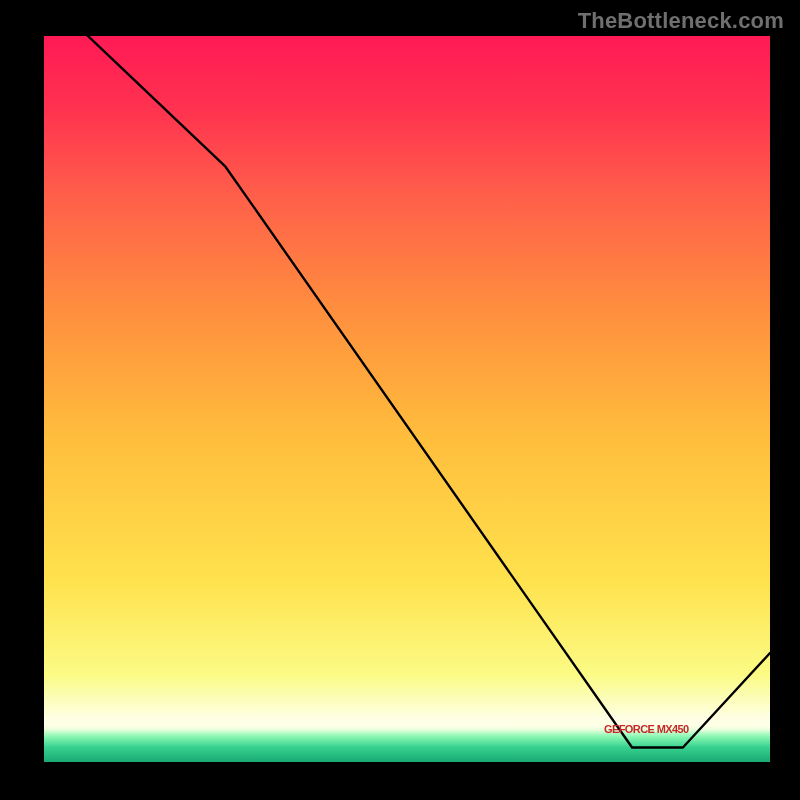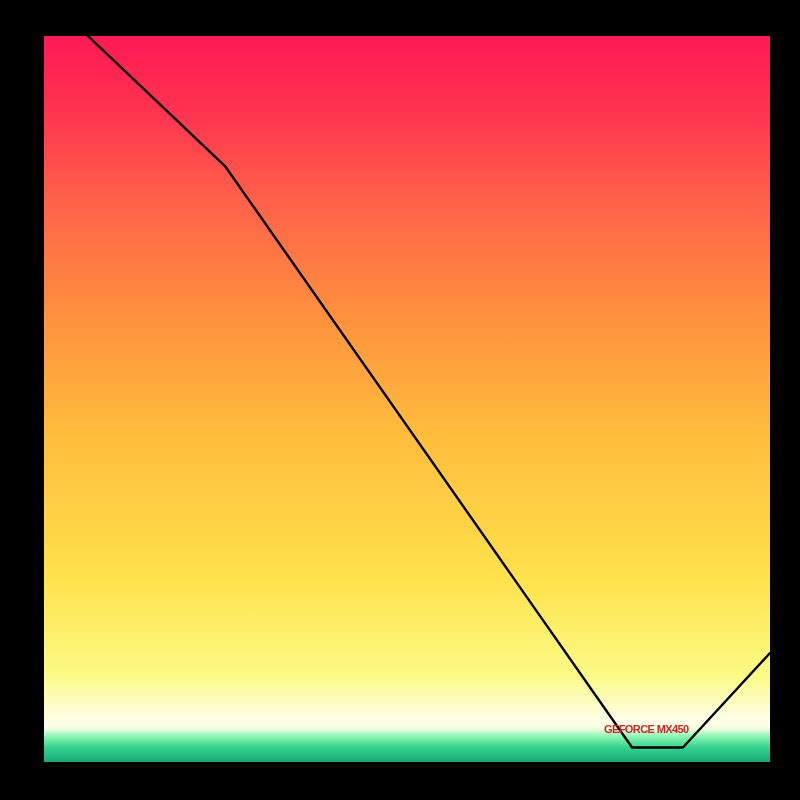--- a/index.html
+++ b/index.html
@@ -74,20 +74,21 @@
     letter-spacing: -0.6px;
     z-index: 6;
     white-space: nowrap;
     font-family: Arial, sans-serif;
   }
 </style>
 </head>
 <body>
 
 <div class="frame">
+  <div class="watermark">TheBottleneck.com</div>
 
   <div class="plot">
     <svg class="curve" viewBox="0 0 726 726" preserveAspectRatio="none">
       <path class="line" d="M36.3,-7.3L181.5,130.7L588.1,711.5L638.9,711.5L726.0,617.1"></path>
     </svg>
     <div class="notch-label" style="left: 560.06px; top: 686.768px;">GEFORCE MX450</div>
   </div>
 </div>
 
 </body></html>

